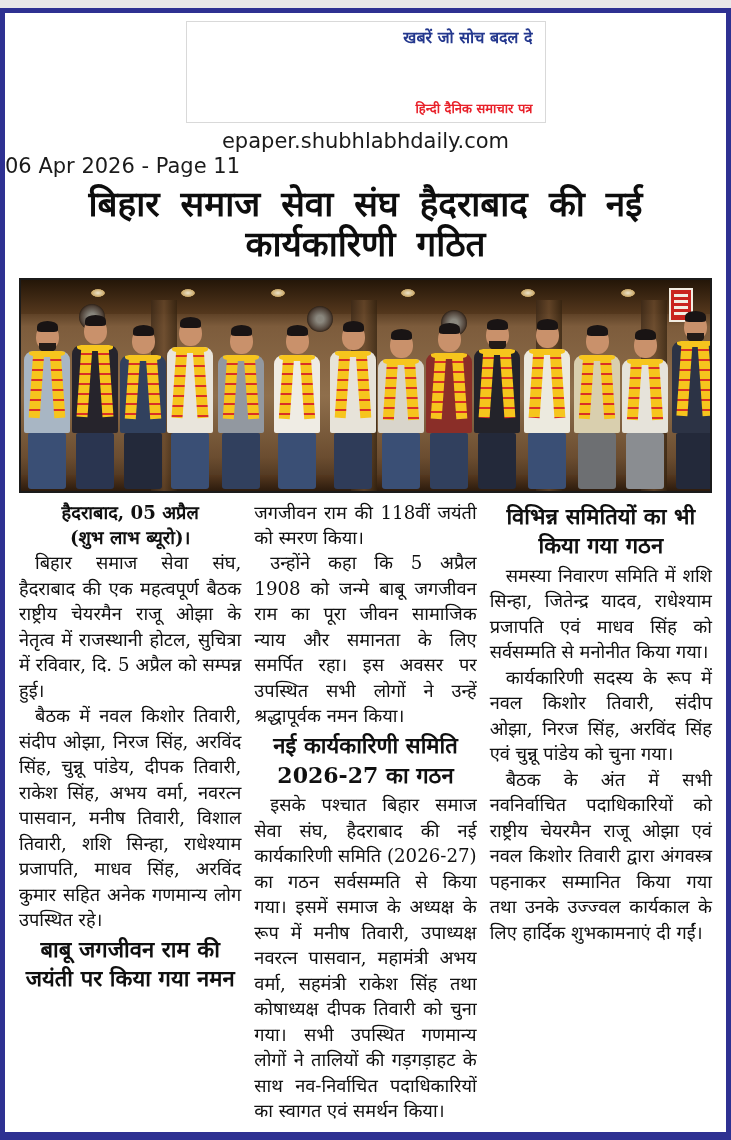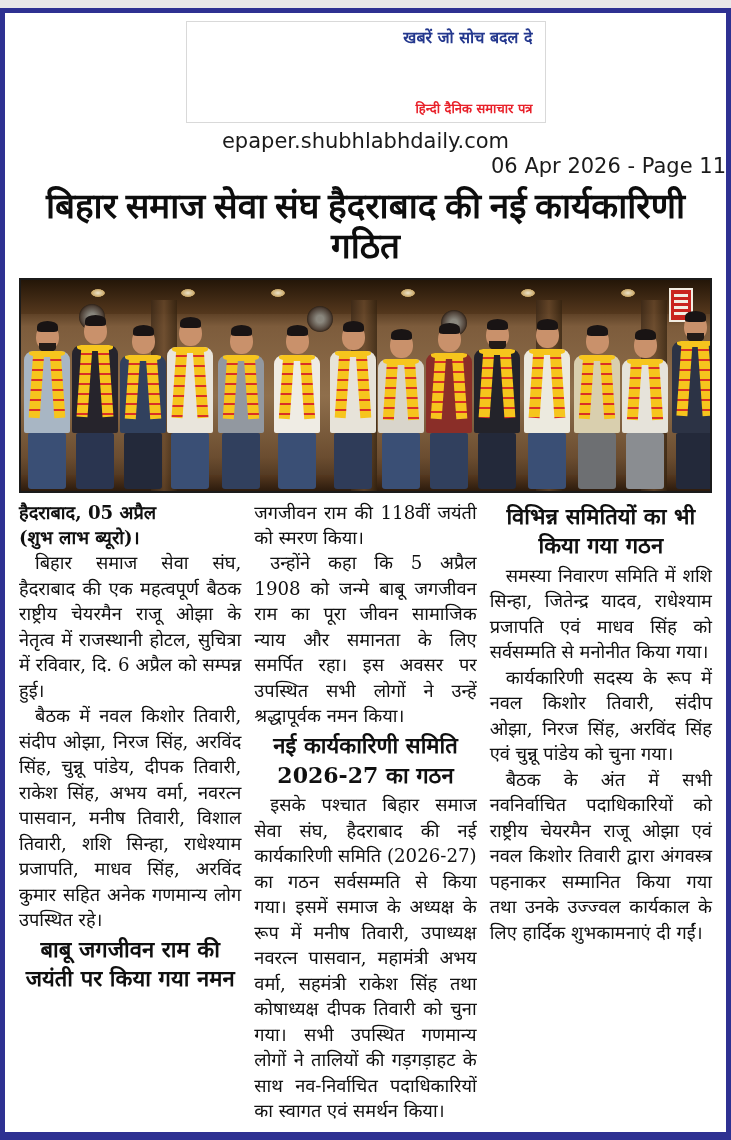--- a/index.html
+++ b/index.html
@@ -15,26 +15,26 @@
   .masthead-box {
     width:360px; margin:8px auto 0; border:1px solid #d9d9d9;
     padding:4px 10px 6px; background:#fff; position:relative; height:102px;
   }
   .tagline { text-align:right; font-weight:bold; font-size:16px; color:#24388e; padding-right:2px; }
   .logo-row { display:flex; align-items:center; justify-content:center; margin-top:-4px; }
   .logo-word { color:#e8212a; font-weight:bold; font-size:54px; line-height:1; letter-spacing:-1px; }
   .ganesh { margin:0 2px; }
   .subtitle { position:absolute; right:12px; bottom:5px; color:#e8212a; font-weight:bold; font-size:13px; }
   .site-line { text-align:center; font-size:21px; color:#1a1a1a; margin-top:6px; }
-  .date-line { text-align:right; font-size:21px; color:#1a1a1a; margin-top:1px; }
+  .date-line { text-align:left; font-size:21px; color:#1a1a1a; margin-top:1px; }
   
   .headline {
     text-align:center; font-weight:bold; color:#0d0d0d;
     font-size:35px; line-height:1.15; margin:9px 12px 10px;
-    font-family:Liberation Serif, serif;
+    font-family:Liberation Mono, monospace;
   }
   
   .photo {
     margin:0 14px; height:215px; position:relative; overflow:hidden;
     border:2px solid #1b1b1b; background:
       linear-gradient(180deg,#2f1f12 0%, #4a3018 12%, #7d5c3c 22%, #8f6f4c 55%, #6b4d30 84%, #3f2a18 100%);
   }
   .ceiling { position:absolute; top:0; left:0; right:0; height:34px;
     background:linear-gradient(180deg,#241608,#55381d); }
   .clight { position:absolute; top:9px; width:14px; height:8px; border-radius:50%;
@@ -58,21 +58,21 @@
   .scarf.l { left:7px; transform:rotate(4deg); }
   .scarf.r { right:7px; transform:rotate(-4deg); }
   .scarf-neck { position:absolute; top:-3px; left:5px; right:5px; height:9px; background:#f6c51d; border-radius:40%; }
   .pants { width:38px; height:56px; margin:0 auto; border-radius:2px 2px 3px 3px; }
   
   .columns { display:flex; gap:13px; margin:7px 14px 0; }
   .col { flex:1; font-size:18.2px; line-height:1.4; color:#101010; text-align:justify;
     font-family:"DejaVu Serif","Liberation Serif",serif; }
   .col p { text-indent:16px; margin:0; }
   .col p.noindent { text-indent:0; }
-  .dateline { font-weight:bold; text-align:left; text-indent:0 !important; }
+  .dateline { font-weight:bold; text-align:center; text-indent:0 !important; }
   .subhead { font-weight:bold; text-align:center; font-size:22px; line-height:1.35; margin:2px 0; }
 </style>
 </head>
 <body>
 
 <div class="page">
 
   <div class="masthead-box">
     <div class="tagline">खबरें जो सोच बदल दे</div>
     <div class="subtitle">हिन्दी दैनिक समाचार पत्र</div>
@@ -257,21 +257,21 @@
           <div class="scarf r"></div>
         </div>
         <div class="pants" style="background:#23293a"></div>
       </div>
     </div>
 
   <div class="columns">
     <div class="col">
       <div class="dateline">हैदराबाद, 05 अप्रैल</div>
       <div class="dateline">(शुभ लाभ ब्यूरो)।</div>
-      <p>बिहार समाज सेवा संघ, हैदराबाद की एक महत्वपूर्ण बैठक राष्ट्रीय चेयरमैन राजू ओझा के नेतृत्व में राजस्थानी होटल, सुचित्रा में रविवार, दि. 6 अप्रैल को सम्पन्न हुई।</p>
+      <p>बिहार समाज सेवा संघ, हैदराबाद की एक महत्वपूर्ण बैठक राष्ट्रीय चेयरमैन राजू ओझा के नेतृत्व में राजस्थानी होटल, सुचित्रा में रविवार, दि. 5 अप्रैल को सम्पन्न हुई।</p>
       <p>बैठक में नवल किशोर तिवारी, संदीप ओझा, निरज सिंह, अरविंद सिंह, चुन्नू पांडेय, दीपक तिवारी, राकेश सिंह, अभय वर्मा, नवरत्न पासवान, मनीष तिवारी, विशाल तिवारी, शशि सिन्हा, राधेश्याम प्रजापति, माधव सिंह, अरविंद कुमार सहित अनेक गणमान्य लोग उपस्थित रहे।</p>
       <div class="subhead">बाबू जगजीवन राम की जयंती पर किया गया नमन</div>
     </div>
     <div class="col">
       <p class="noindent">जगजीवन राम की 118वीं जयंती को स्मरण किया।</p>
       <p>उन्होंने कहा कि 5 अप्रैल 1908 को जन्मे बाबू जगजीवन राम का पूरा जीवन सामाजिक न्याय और समानता के लिए समर्पित रहा। इस अवसर पर उपस्थित सभी लोगों ने उन्हें श्रद्धापूर्वक नमन किया।</p>
       <div class="subhead">नई कार्यकारिणी समिति 2026-27 का गठन</div>
       <p>इसके पश्चात बिहार समाज सेवा संघ, हैदराबाद की नई कार्यकारिणी समिति (2026-27) का गठन सर्वसम्मति से किया गया। इसमें समाज के अध्यक्ष के रूप में मनीष तिवारी, उपाध्यक्ष नवरत्न पासवान, महामंत्री अभय वर्मा, सहमंत्री राकेश सिंह तथा कोषाध्यक्ष दीपक तिवारी को चुना गया। सभी उपस्थित गणमान्य लोगों ने तालियों की गड़गड़ाहट के साथ नव-निर्वाचित पदाधिकारियों का स्वागत एवं समर्थन किया।</p>
     </div>
     <div class="col">

